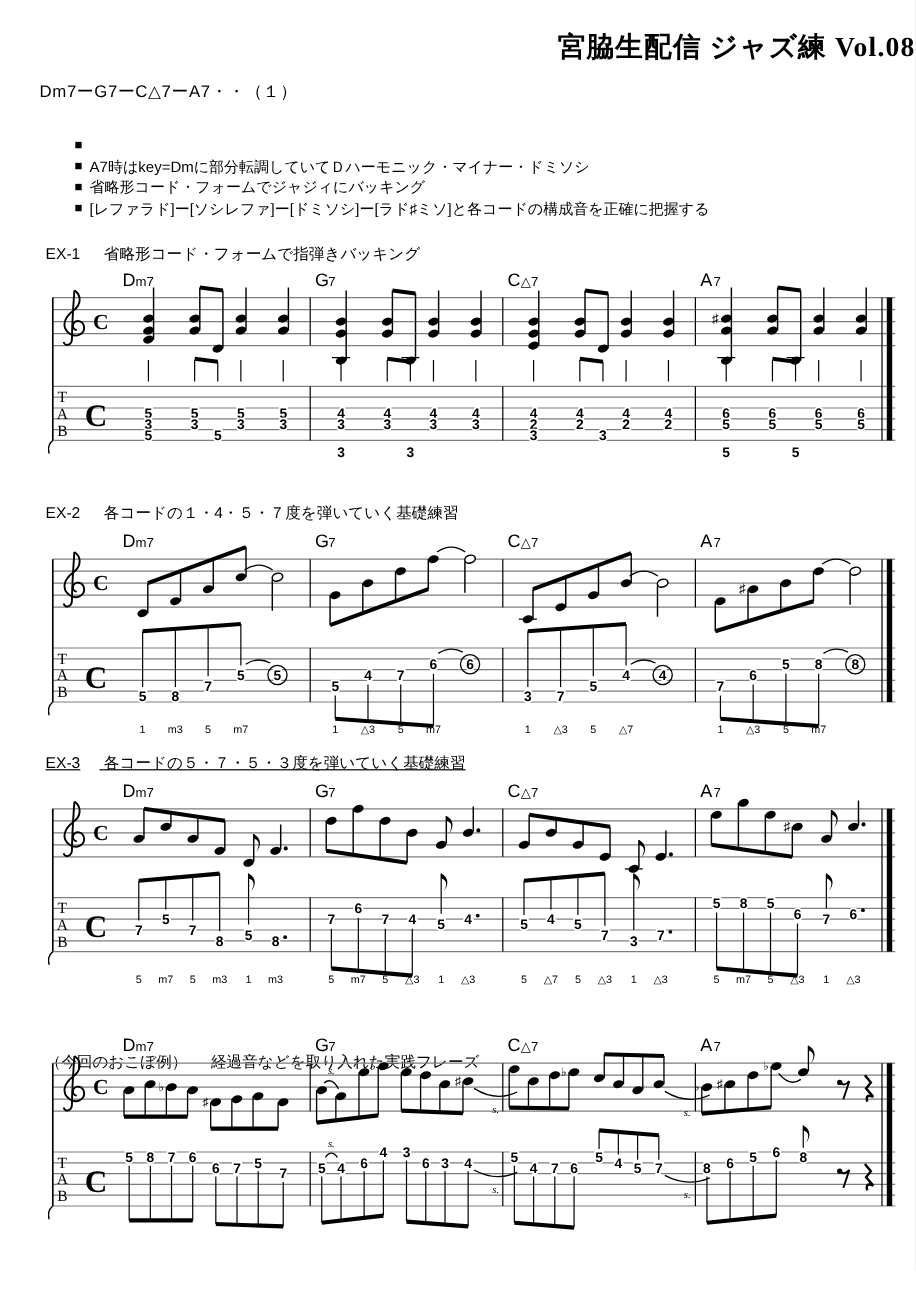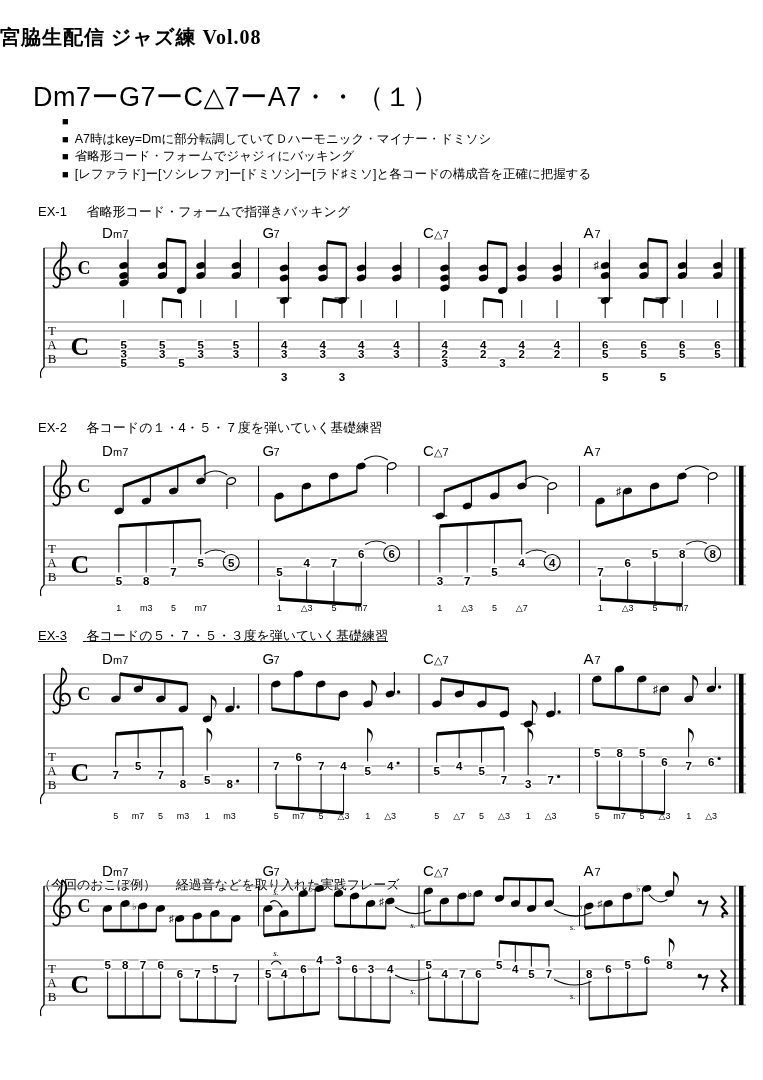--- a/index.html
+++ b/index.html
@@ -1,20 +1,20 @@
 <!DOCTYPE html>
 <html><head>
 <meta charset="utf-8">
 <style>
   html,body{margin:0;padding:0;background:#e8e8e8;}
   .page{position:relative;width:763px;height:1080px;background:#ffffff;margin:0 auto;
         font-family:"Liberation Sans",sans-serif;color:#000;overflow:hidden;}
-  .title{position:absolute;top:24px;left:0;width:100%;text-align:left;
-         font-family:"Liberation Serif",serif;font-weight:bold;font-size:20px;letter-spacing:1px;}
-  .subtitle{position:absolute;top:79px;left:33px;font-size:27px;letter-spacing:0.5px;}
+  .title{position:absolute;top:24px;left:0;width:100%;text-align:right;
+         font-family:"Liberation Serif",serif;font-weight:bold;font-size:23px;letter-spacing:1px;}
+  .subtitle{position:absolute;top:68px;left:33px;font-size:14px;letter-spacing:0.5px;}
   .bullets{position:absolute;top:113px;left:62px;}
   .bullet{display:flex;gap:6px;font-size:12.5px;line-height:17.6px;}
   .bullet .sq{font-size:11px;}
   .ex-heading{position:absolute;left:38px;font-size:13px;}
   .ex-heading .lbl{margin-right:16px;}
   .sys-svg{position:absolute;left:40px;width:712px;height:180px;}
   #sys0{top:222px;} #sys1{top:440px;} #sys2{top:648px;} #sys3{top:860px;}
   #h0{top:203px;text-align:center;} #h1{top:419px;} #h2{top:627px;text-decoration:underline;} #h3{top:876px;text-align:center;}
 </style>
 </head>

